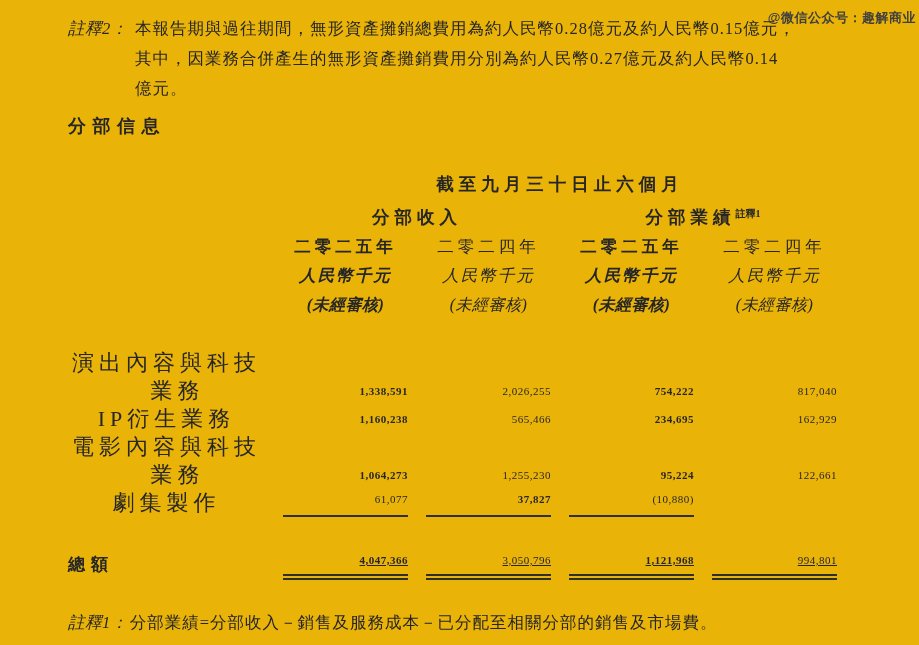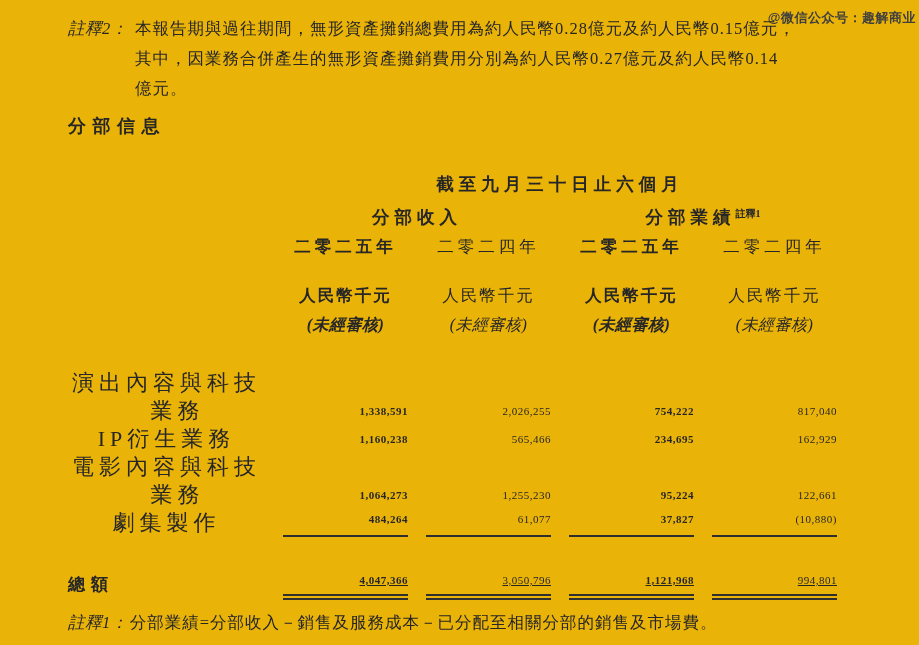--- a/index.html
+++ b/index.html
@@ -43,21 +43,21 @@
     grid-template-columns:197px 125px 125px 125px 125px;
     column-gap:18px;
     align-items:end;
   }
   .cell{line-height:29px;white-space:nowrap;}
   .span-all{grid-column:2/6;text-align:center;}
   .span-12{grid-column:2/4;text-align:center;}
   .span-34{grid-column:4/6;text-align:center;}
   .hdr{font-weight:700;font-size:17.5px;letter-spacing:5px;}
   .year{text-align:center;font-size:16.5px;letter-spacing:4px;}
-  .unit{text-align:center;font-size:16.5px;letter-spacing:2px;margin-top:20px;}
+  .unit{text-align:center;font-size:16.5px;letter-spacing:2px;font-style:italic;}
   .audit{text-align:center;font-size:16px;letter-spacing:0.5px;font-style:italic;}
   .b{font-weight:700;}
   sup.fn{font-size:10px;font-weight:700;letter-spacing:0;vertical-align:6px;}
   .spacer-a{grid-column:1/6;height:30px;}
   .spacer-b{grid-column:1/6;height:31px;}
   .rlabel{font-size:22px;letter-spacing:5px;line-height:28px;text-align:center;}
   .rlabel.indent{padding-left:22px;}
   .val{
     text-align:right;font-size:11px;letter-spacing:0.5px;line-height:28px;
   }
@@ -134,21 +134,20 @@
     <div class="val"></div>
     <div class="val"></div>
 
     <div class="rlabel indent">業務</div>
     <div class="val b">1,064,273</div>
     <div class="val">1,255,230</div>
     <div class="val b">95,224</div>
     <div class="val">122,661</div>
 
     <div class="rlabel">劇集製作</div>
-    <div class="val b u1">484,264</div>
     <div class="val u1">61,077</div>
     <div class="val b u1">37,827</div>
     <div class="val u1">(10,880)</div>
 
     <div class="spacer-b"></div>
 
     <div class="total-label">總額</div>
     <div class="val b u2">4,047,366</div>
     <div class="val u2">3,050,796</div>
     <div class="val b u2">1,121,968</div>

